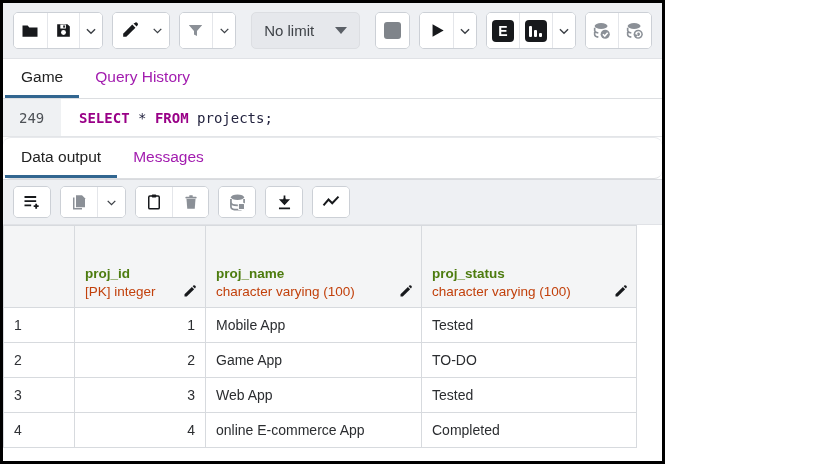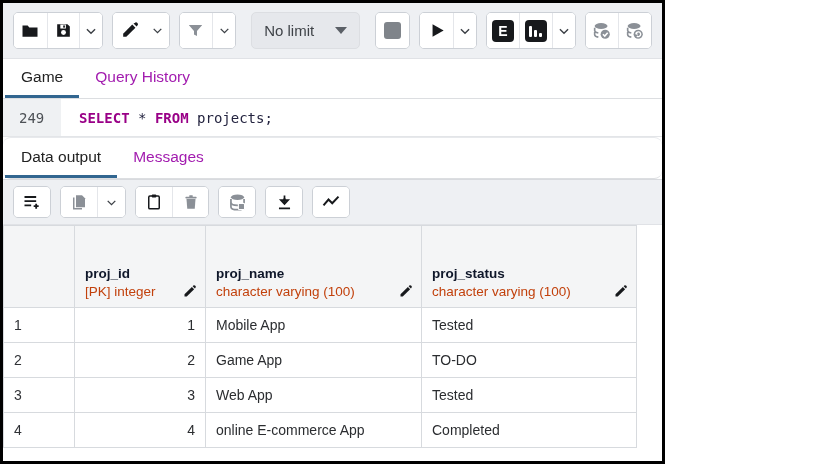--- a/index.html
+++ b/index.html
@@ -129,21 +129,21 @@
     background:#f4f5f6;
     font-weight:bold;
     text-align:left;
     padding:6px 8px 6px 10px;
     height:54px;
     vertical-align:middle;
   }
   th.rownum-h { background:#f0f1f3; }
   .col-head { display:flex; align-items:center; justify-content:space-between; gap:4px; }
   .col-head .names { line-height:1.35; }
-  .col-name { font-weight:bold; font-size:13.5px; color:#0f172a;margin-top:33px; }
+  .col-name { font-weight:bold; font-size:13.5px; color:#4d7c0f;margin-top:33px; }
   .col-type { font-weight:normal; font-size:13.5px; color:#c2410c; }
   .pencil { color:#17191c; flex:0 0 auto; align-self:flex-end; margin-bottom:2px; }
   table.result td { height:35px; padding:0 10px; background:#fff; }
   td.rownum { color:#303236; }
   td.num-cell { text-align:right; padding-right:12px; }
   .c-rownum { width:71px; }
   .c-id { width:131px; }
   .c-name { width:216px; }
   .c-status { width:215px; }
 </style>

